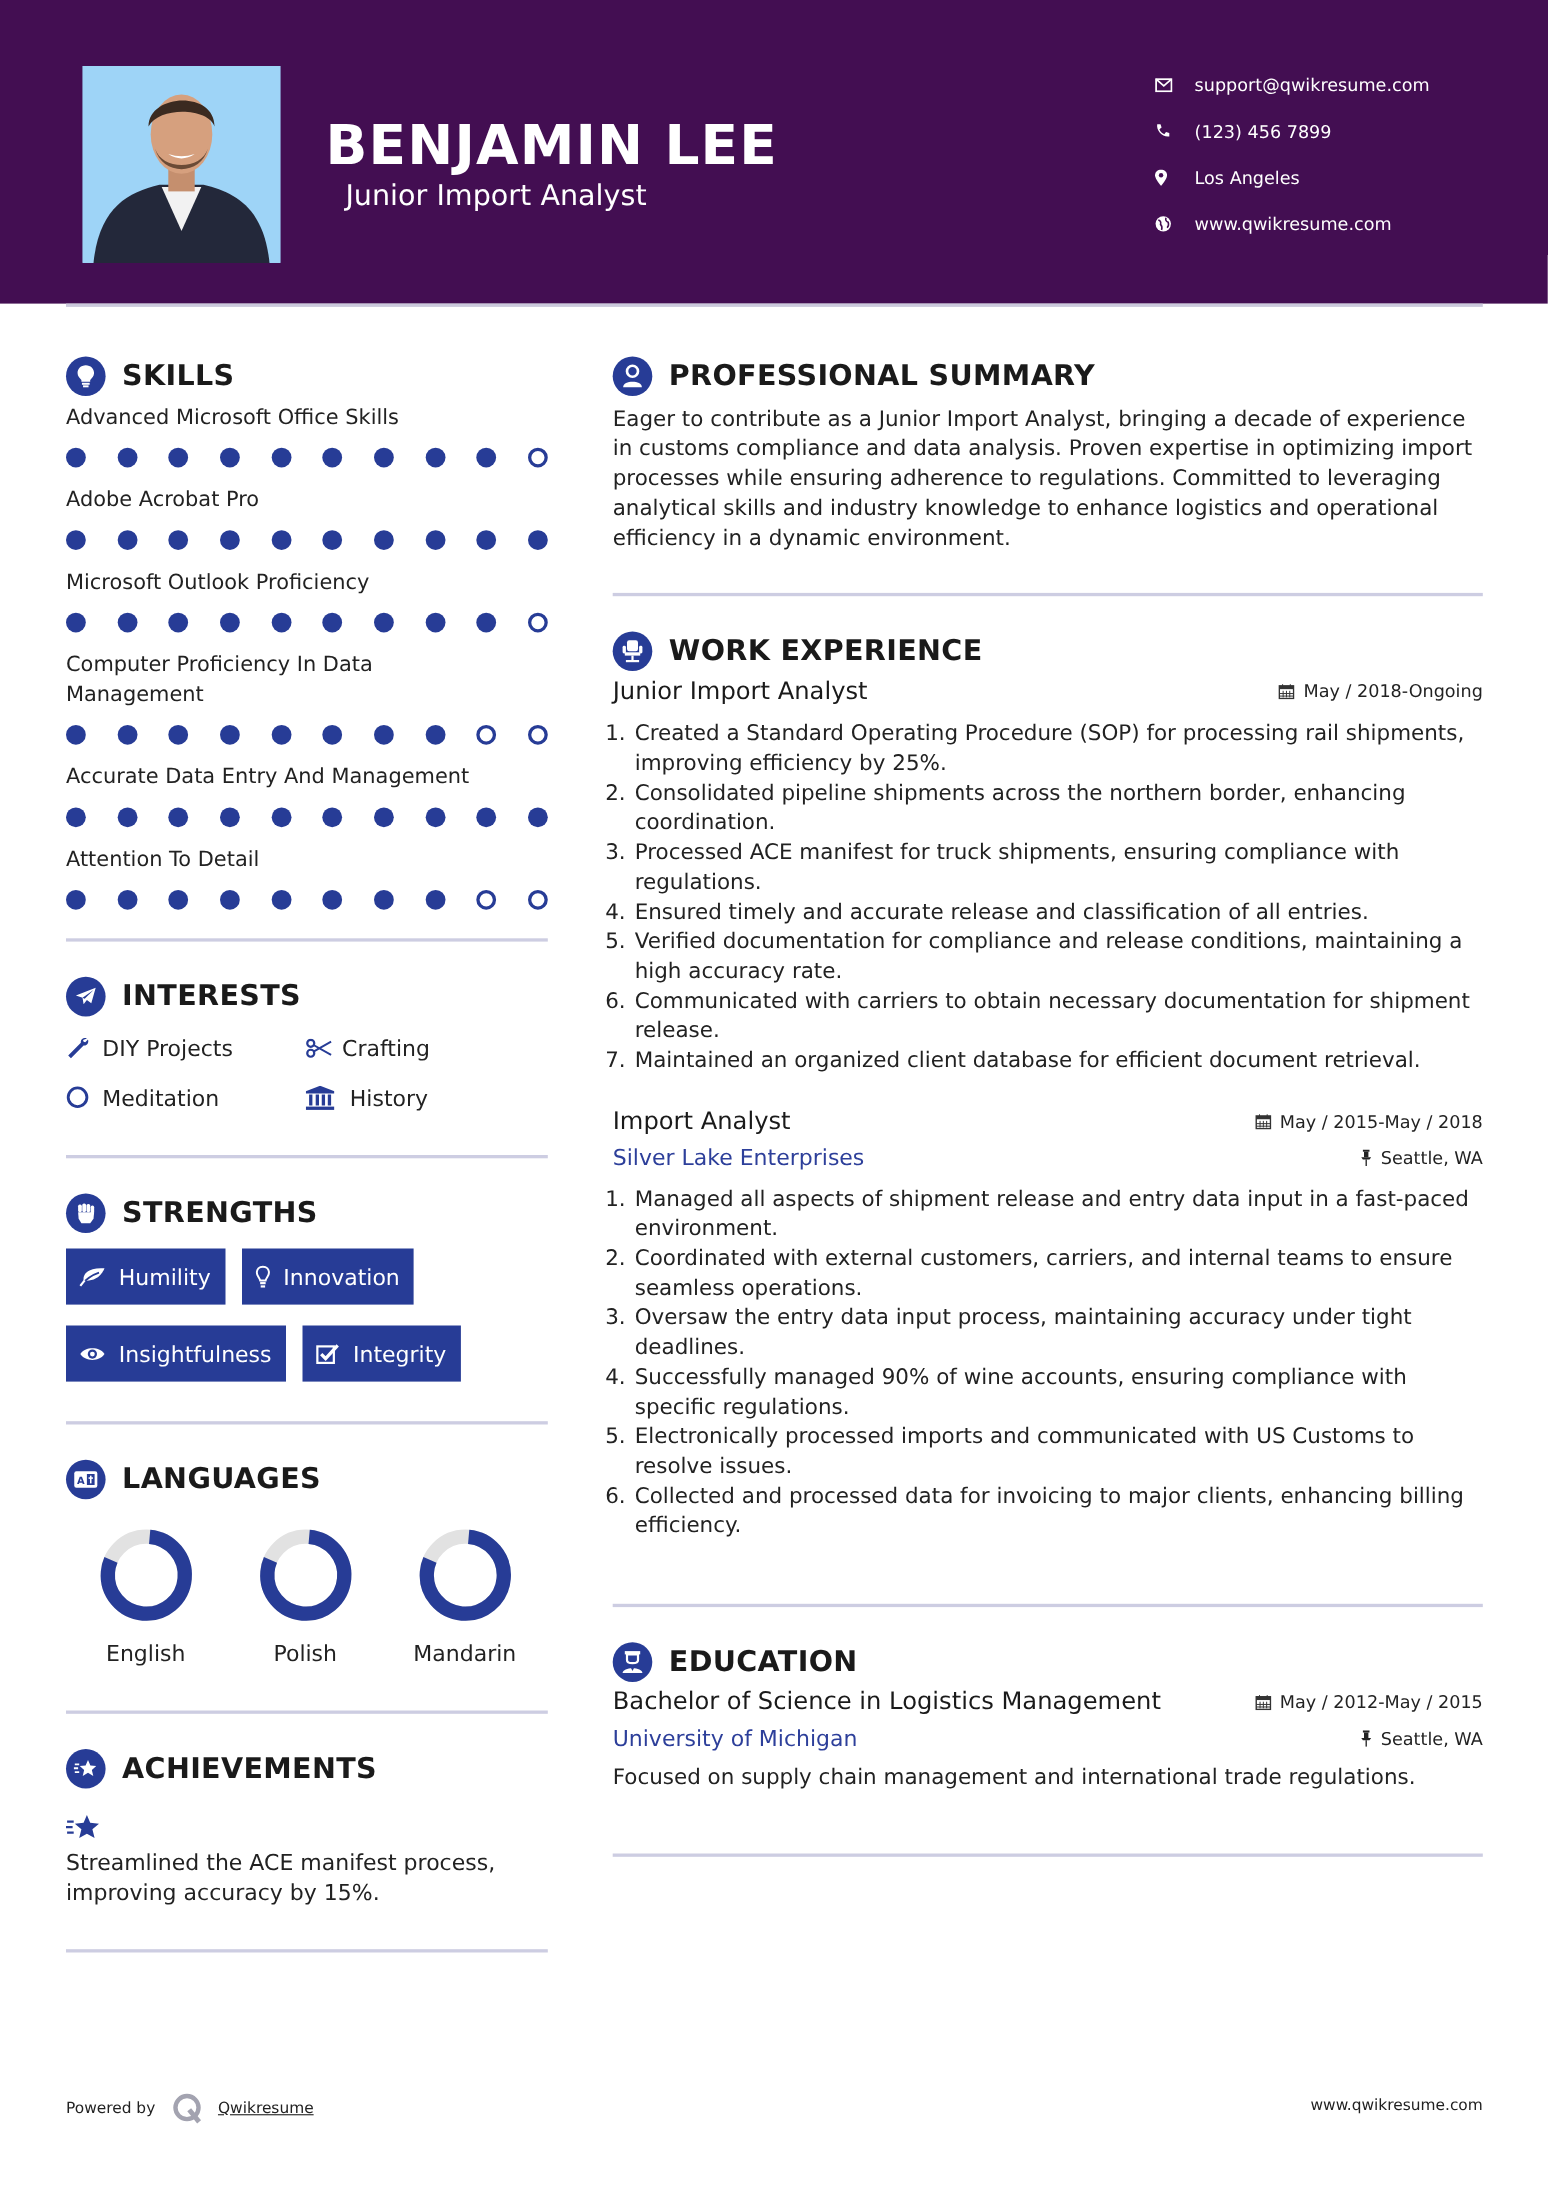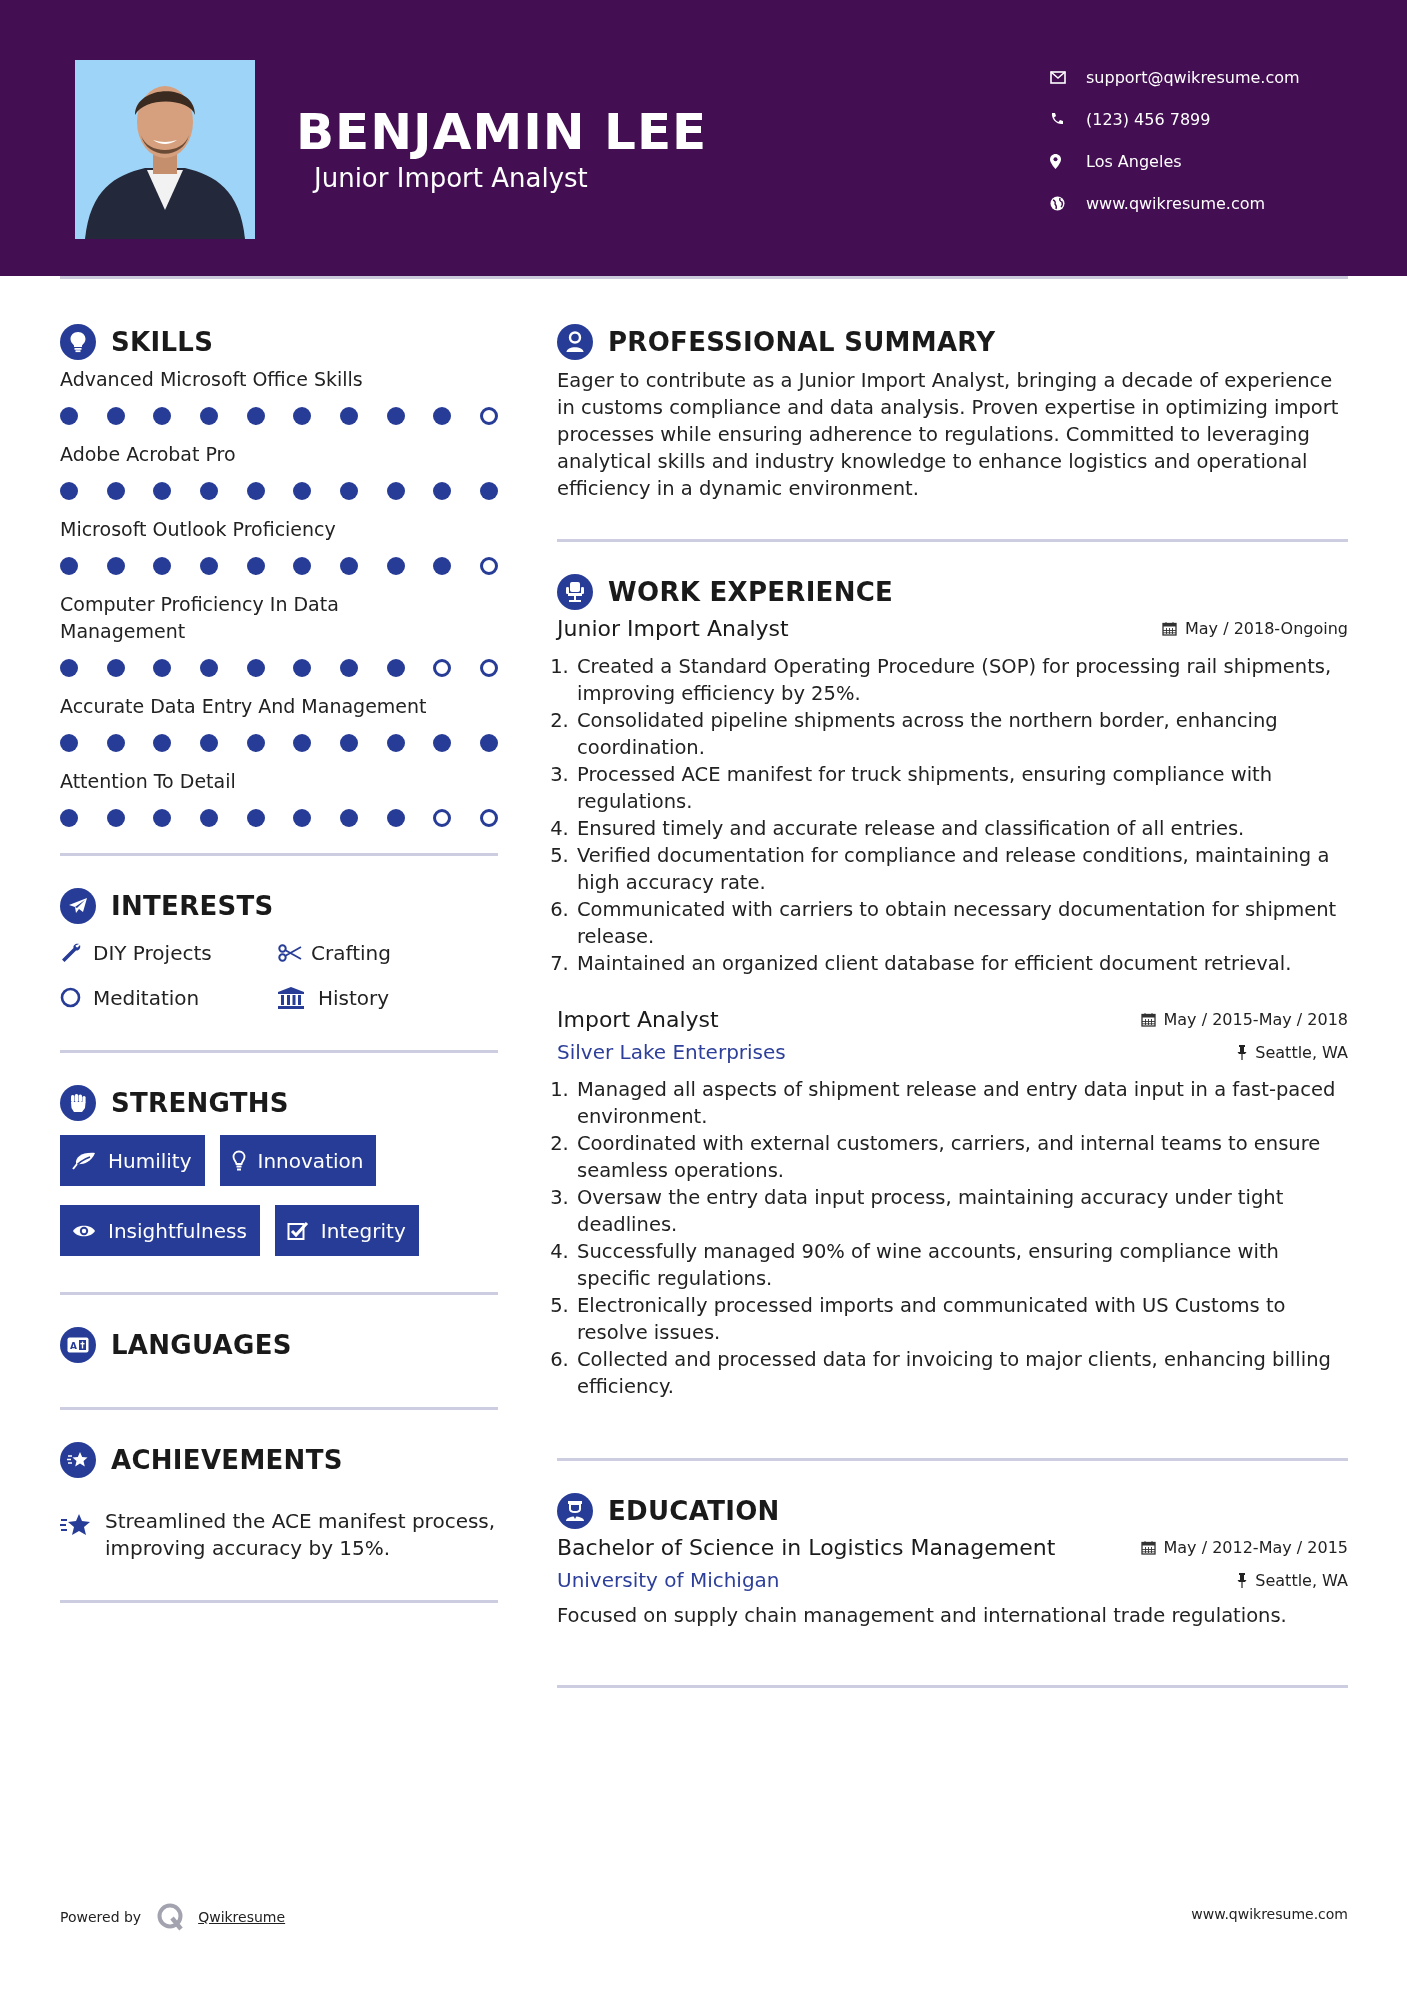--- a/index.html
+++ b/index.html
@@ -331,34 +331,57 @@
         <svg width="22" height="16" viewBox="0 0 22 16">
             <rect x="0.5" y="0.5" width="21" height="15" rx="2" fill="#fff"></rect>
             <text x="3" y="12" font-size="9" font-family="DejaVu Sans, sans-serif" font-weight="bold" fill="#273c96">A</text>
             <rect x="12" y="3" width="7" height="10" fill="#273c96"></rect>
             <rect x="13.5" y="6" width="4" height="1.4" fill="#fff"></rect>
             <rect x="14.8" y="4.5" width="1.4" height="7" fill="#fff"></rect>
           </svg>
       </span>
       <span class="sec-title">LANGUAGES</span>
     </div>
+    <div class="langs" id="langs-list">
+        <div class="lang">
+          <svg width="86" height="86" viewBox="0 0 86 86">
+            <circle cx="43" cy="43" r="35" fill="none" stroke="#e2e2e2" stroke-width="13"></circle>
+            <circle cx="43" cy="43" r="35" fill="none" stroke="#273c96" stroke-width="13" stroke-dasharray="175.9291886010284 219.9114857512855" transform="rotate(-85 43 43)"></circle>
+          </svg>
+          <div class="lang-label">English</div>
+        </div>
+        <div class="lang">
+          <svg width="86" height="86" viewBox="0 0 86 86">
+            <circle cx="43" cy="43" r="35" fill="none" stroke="#e2e2e2" stroke-width="13"></circle>
+            <circle cx="43" cy="43" r="35" fill="none" stroke="#273c96" stroke-width="13" stroke-dasharray="175.9291886010284 219.9114857512855" transform="rotate(-85 43 43)"></circle>
+          </svg>
+          <div class="lang-label">Polish</div>
+        </div>
+        <div class="lang">
+          <svg width="86" height="86" viewBox="0 0 86 86">
+            <circle cx="43" cy="43" r="35" fill="none" stroke="#e2e2e2" stroke-width="13"></circle>
+            <circle cx="43" cy="43" r="35" fill="none" stroke="#273c96" stroke-width="13" stroke-dasharray="175.9291886010284 219.9114857512855" transform="rotate(-85 43 43)"></circle>
+          </svg>
+          <div class="lang-label">Mandarin</div>
+        </div>
+      </div>
     <div class="divider" style="margin-top:40px;"></div>
   </section>
 
   <section style="margin-top:28px;">
     <div class="sec-head">
       <span class="sec-icon">
         <svg width="22" height="20" viewBox="0 0 22 20">
             <path d="M13 2 L15.2 7 L20.5 7.5 L16.5 11 L17.8 16.5 L13 13.5 L8.2 16.5 L9.5 11 L5.5 7.5 L10.8 7 Z" fill="#fff"></path>
             <path d="M1 6 L5 6 M0 9.5 L4 9.5 M1 13 L5 13" stroke="#fff" stroke-width="1.6"></path>
           </svg>
       </span>
       <span class="sec-title">ACHIEVEMENTS</span>
     </div>
-    <div class="ach" style="margin-top:26px;">
+    <div class="ach" style="margin-top:14px;flex-direction:column;">
       <span class="aicon">
         <svg width="32" height="28" viewBox="0 0 32 28">
             <path d="M19 2 L22 9 L30 10 L24 15 L26 23 L19 19 L12 23 L14 15 L8 10 L16 9 Z" fill="#273c96"></path>
             <path d="M1 8 L7 8 M0 13 L6 13 M1 18 L7 18" stroke="#273c96" stroke-width="2"></path>
           </svg>
       </span>
       <span class="ach-text">Streamlined the ACE manifest process, improving accuracy by 15%.</span>
     </div>
     <div class="divider" style="margin-top:38px;"></div>
   </section>

